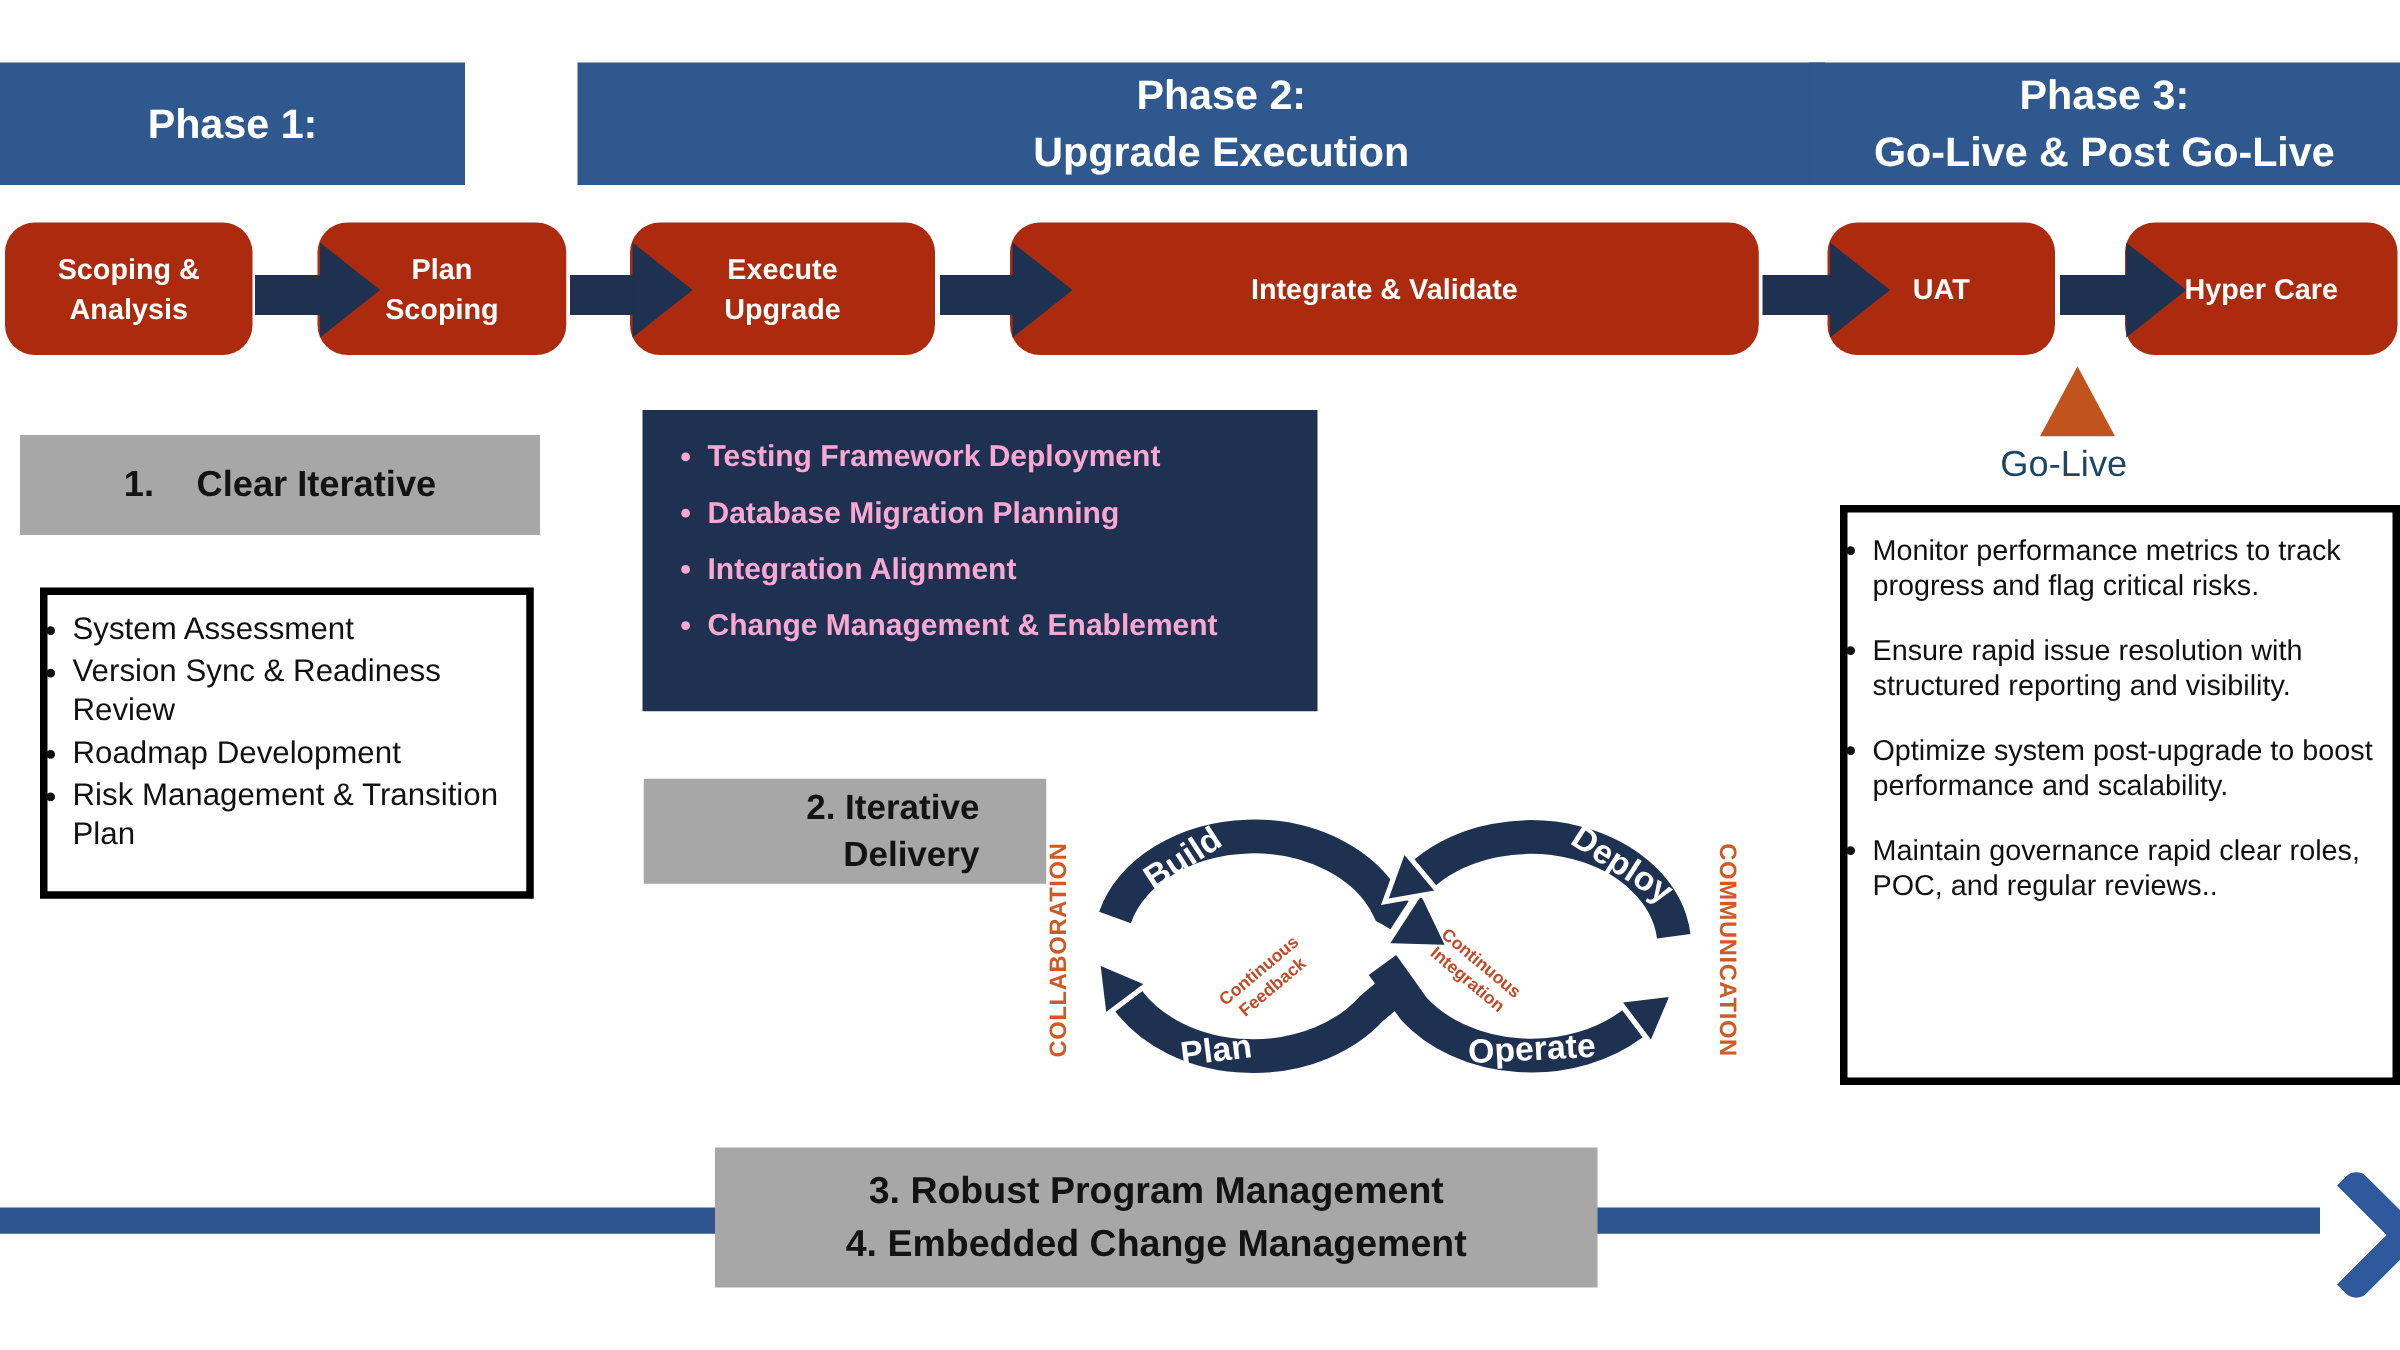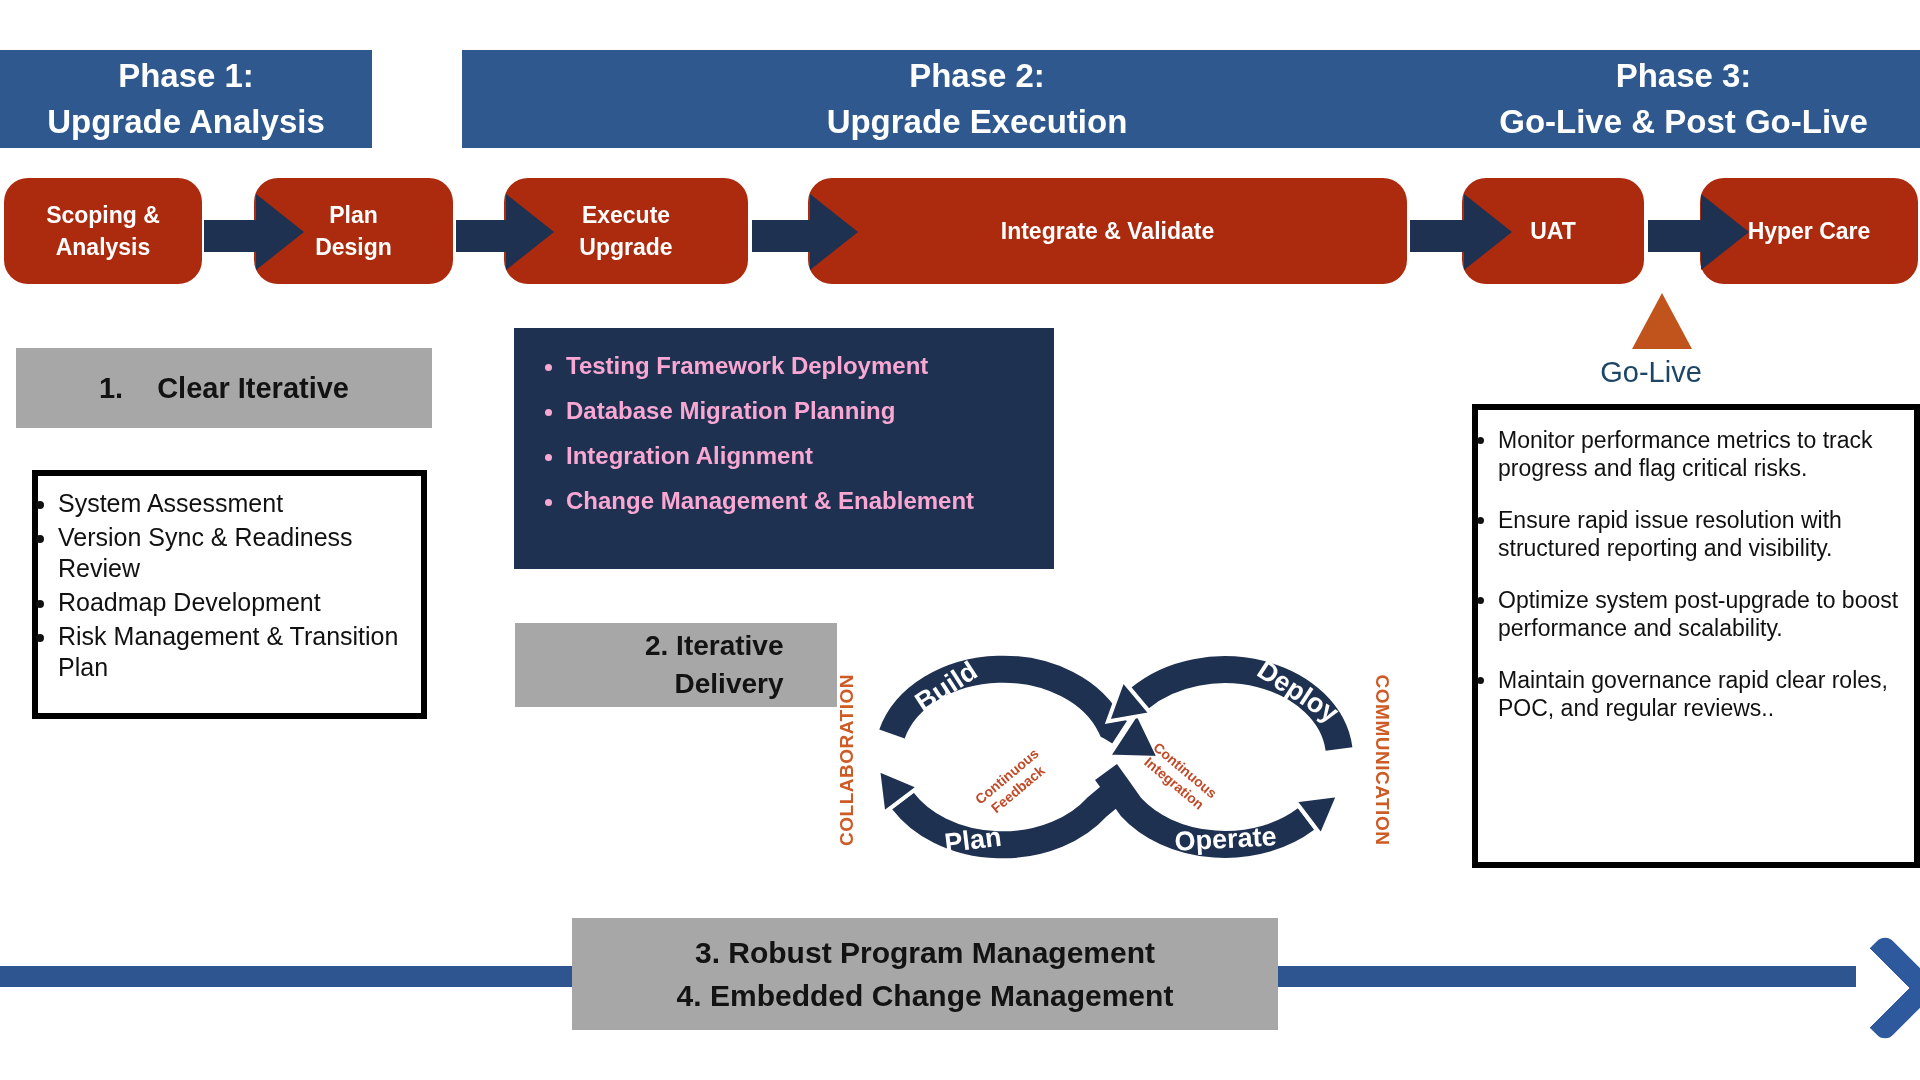--- a/index.html
+++ b/index.html
@@ -85,38 +85,37 @@
   .loop-side{fill:#CE5A26;font-size:19px;font-weight:700;letter-spacing:0.5px;}
   .loop-small{fill:#C14A28;font-size:14px;font-weight:700;}
 </style>
 </head>
 <body>
 
 <div class="stage">
 
   <div class="phase phase1">
     <div>Phase 1:</div>
-    <div>Upgrade Analysis</div>
   </div>
   <div class="phase phase2">
     <div>Phase 2:</div>
     <div>Upgrade Execution</div>
   </div>
   <div class="phase phase3">
     <div>Phase 3:</div>
     <div>Go-Live &amp; Post Go-Live</div>
   </div>
 
   <div class="step step1">
     <div>Scoping &amp;</div>
     <div>Analysis</div>
   </div>
   <div class="step step2">
     <div>Plan</div>
-    <div>Design</div>
+    <div>Scoping</div>
   </div>
   <div class="step step3">
     <div>Execute</div>
     <div>Upgrade</div>
   </div>
   <div class="step step4">
     <div>Integrate &amp; Validate</div>
   </div>
   <div class="step step5">
     <div>UAT</div>

